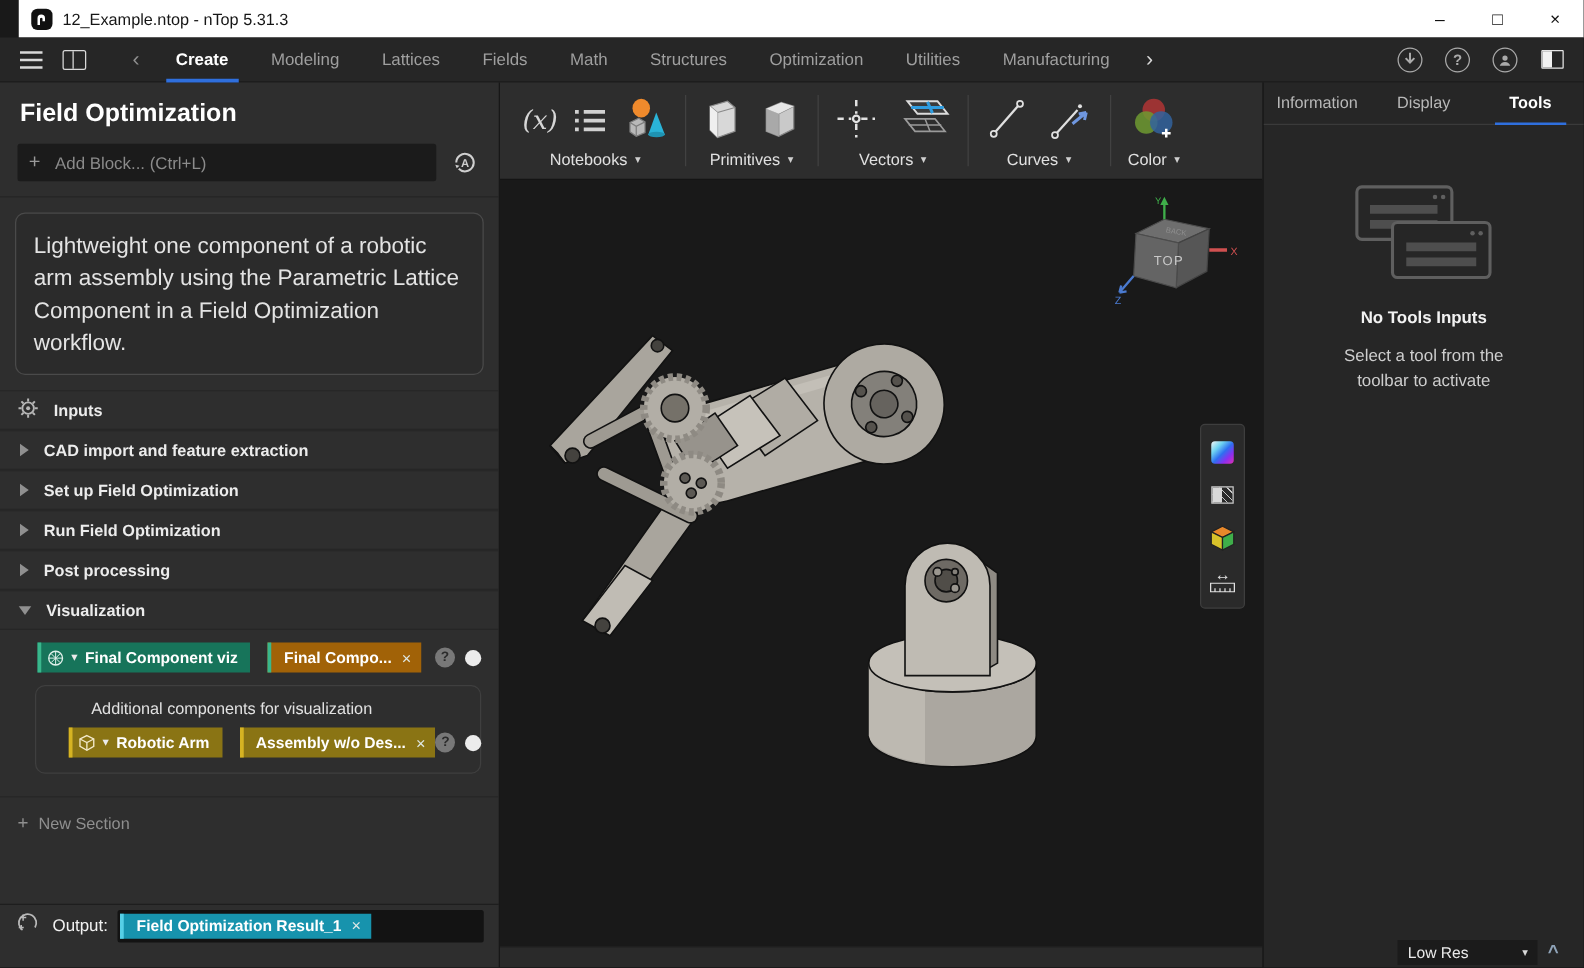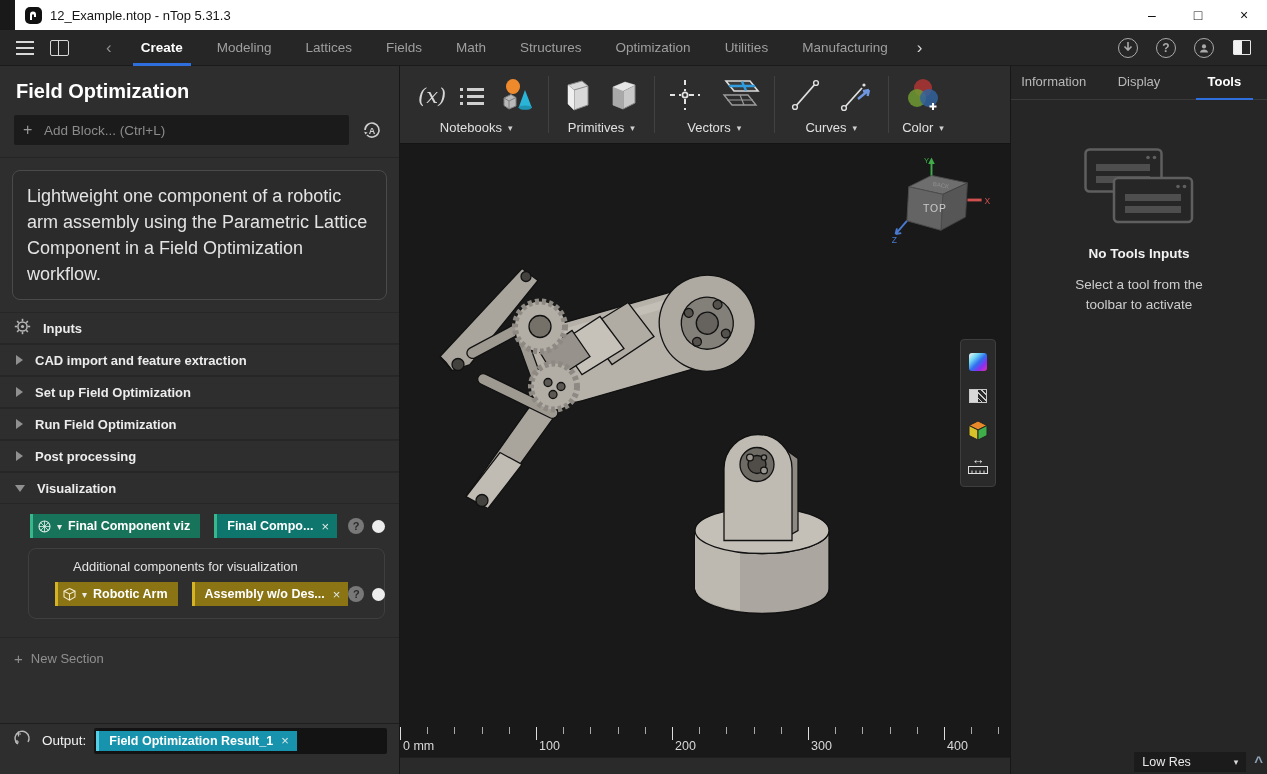--- a/index.html
+++ b/index.html
@@ -62,21 +62,21 @@
   .tri-right { width:0; height:0; border-left:7px solid #909090; border-top:5px solid transparent; border-bottom:5px solid transparent; margin-left:2px; }
   .tri-down { width:0; height:0; border-top:7px solid #909090; border-left:5px solid transparent; border-right:5px solid transparent; margin-left:1px; }
 
   .viz-content { padding:8px 10px 12px 10px; }
   .viz-row { display:flex; align-items:center; height:24px; margin:2px 0 2px 20px; }
   .block-btn { display:flex; align-items:center; gap:5px; height:24px; padding:0 10px 0 4px; font-weight:700; font-size:12.5px; color:#fff; white-space:nowrap; }
   .block-btn .chev { font-size:10px; color:#eaeaea; margin-right:1px; }
   .block-green { background:#17745a; border-left:3px solid #39b78c; }
   .block-yellow { background:#8a7414; border-left:3px solid #d6b322; }
   .chip { display:flex; align-items:center; gap:8px; height:24px; padding:0 8px 0 10px; font-weight:700; font-size:12.5px; color:#fff; margin-left:14px; white-space:nowrap; }
-  .chip-green { background:#0f766e; border-left:3px solid #39b78c; }
+  .chip-green { background:#a16207; border-left:3px solid #39b78c; }
   .chip-yellow { background:#8a7414; border-left:3px solid #d6b322; }
   .chip .close { color:#dfe9e6; font-size:13px; font-weight:400; }
   .row-tools { margin-left:auto; display:flex; align-items:center; gap:8px; padding-right:4px; }
   .help-dot { width:16px; height:16px; border-radius:50%; background:#787878; color:#2b2b2b; font-size:11px; font-weight:700; display:flex; align-items:center; justify-content:center; }
   .vis-dot { width:13px; height:13px; border-radius:50%; background:#ececec; }
 
   .addl-box { border:1px solid #3f3f3f; border-radius:8px; margin:10px 4px 0 18px; padding:8px 6px 10px 18px; }
   .addl-label { color:#e2e2e2; font-size:13px; margin:2px 0 8px 26px; }
   .addl-box .viz-row { margin-left:8px; }
 
@@ -125,21 +125,21 @@
   .vp-foot { position:absolute; left:0; right:0; bottom:0; height:17px; background:#2a2a2a; border-top:1px solid #1e1e1e; }
 
   
   .rp-tabs { height:34px; display:flex; align-items:center; border-bottom:1px solid #3a3a3a; flex:0 0 auto; }
   .rp-tab { flex:1; text-align:center; color:#b8b8b8; font-size:13px; height:34px; line-height:32px; position:relative; }
   .rp-tab.active { color:#ffffff; font-weight:700; }
   .rp-tab.active::after { content:""; position:absolute; left:14px; right:14px; bottom:0; height:2px; background:#2f6fdd; }
   .rp-empty { display:flex; flex-direction:column; align-items:center; padding-top:48px; flex:1; }
   .empty-title { font-weight:700; color:#f2f2f2; font-size:13.5px; margin-top:22px; }
   .empty-sub { color:#cdcdcd; font-size:13.5px; text-align:center; width:160px; line-height:1.45; margin-top:14px; }
-  .rp-bottom { height:22px; display:flex; align-items:center; justify-content:flex-end; gap:8px; padding:0 4px 2px 0; }
+  .rp-bottom { height:22px; display:flex; align-items:center; justify-content:flex-end; gap:8px; padding:0 20px 2px 0; }
   .lowres { width:112px; height:20px; background:#1b1b1b; display:flex; align-items:center; justify-content:space-between; padding:0 8px; color:#eaeaea; font-size:12.5px; }
   .lowres .dd { font-size:9px; color:#d9d9d9; }
   .caret-up { color:#8fa3b8; font-size:15px; font-weight:700; line-height:10px; }
 </style>
 </head>
 <body>
 
 <div class="app">
 
   <div class="titlebar">
@@ -559,29 +559,20 @@
             <span class="icon-measure">
               <span style="font-size:13px;line-height:10px;">↔</span>
               <svg width="20" height="8" viewBox="0 0 20 8">
                   <rect x="0.5" y="0.5" width="19" height="7" fill="none" stroke="#e0e0e0"></rect>
                   <path d="M4 4.5 v3 M8 4.5 v3 M12 4.5 v3 M16 4.5 v3" stroke="#e0e0e0"></path>
                 </svg>
             </span>
           </span>
         </div>
 
-        <div class="ruler">
-          <div class="minor"></div>
-          <div class="major"></div>
-          <span class="rlbl" style="left:3px">0 mm</span>
-          <span class="rlbl" style="left:139px">100</span>
-          <span class="rlbl" style="left:275px">200</span>
-          <span class="rlbl" style="left:411px">300</span>
-          <span class="rlbl" style="left:547px">400</span>
-        </div>
         <div class="vp-foot"></div>
       </div>
     </div>
 
     <div class="right-panel">
       <div class="rp-tabs">
         <span class="rp-tab">Information</span>
         <span class="rp-tab">Display</span>
         <span class="rp-tab active">Tools</span>
       </div>

